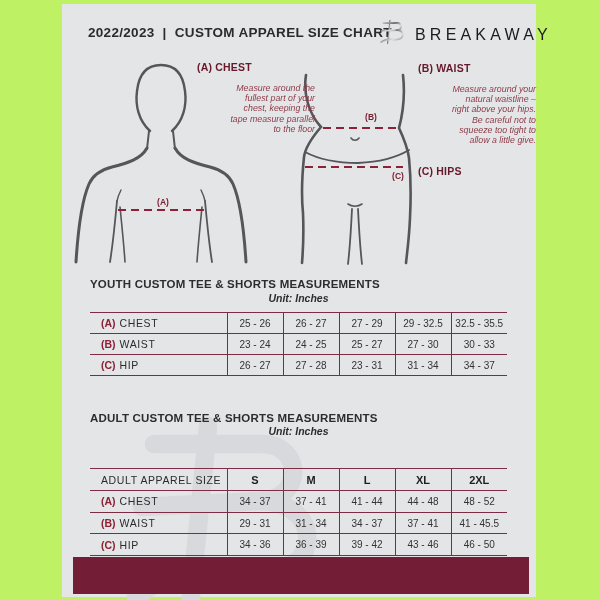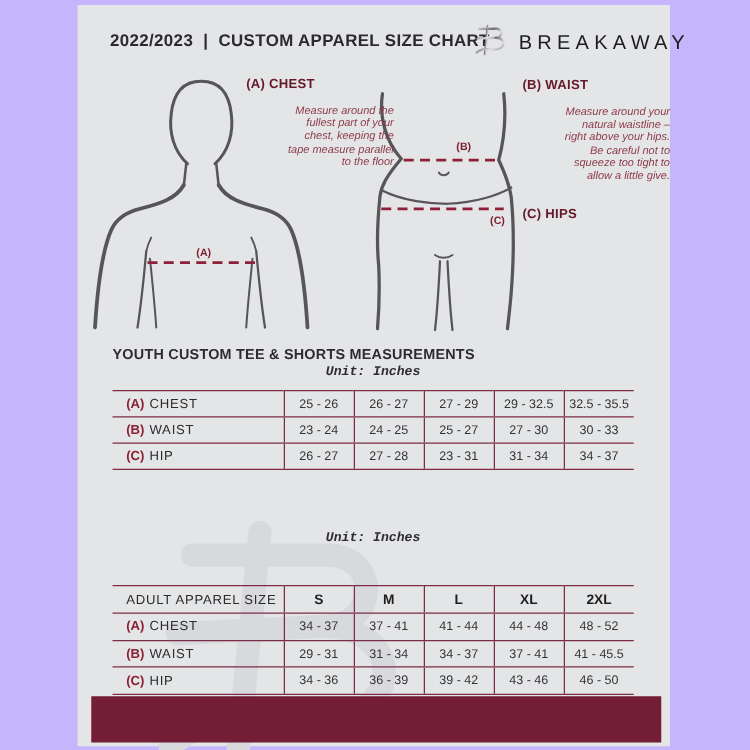--- a/index.html
+++ b/index.html
@@ -1,37 +1,37 @@
 <!DOCTYPE html>
 <html><head>
 <meta charset="utf-8">
 <style>
   html,body{margin:0;padding:0;background:#ffffff;}
-  .stage{position:relative;width:600px;height:600px;background:#c4b5fd;overflow:hidden;
+  .stage{position:relative;width:600px;height:600px;background:#bef264;overflow:hidden;
          font-family:"Liberation Sans",sans-serif;}
   .panel{position:absolute;left:62px;top:4px;width:474px;height:593px;background:#e4e5e7;}
   .abs{position:absolute;}
 
   
   .title{position:absolute;left:88px;top:25px;font-size:13.5px;font-weight:bold;
          color:#2b2b2d;letter-spacing:.3px;white-space:pre;}
   .brand{position:absolute;left:415px;top:26px;font-size:16px;font-weight:normal;
          color:#1c1c1e;letter-spacing:4.2px;}
 
   
   .g-head{position:absolute;font-size:10.5px;font-weight:bold;color:#66192b;letter-spacing:.2px;}
   .g-body{position:absolute;font-size:8.8px;font-style:italic;color:#8d3a49;
           line-height:10.2px;white-space:pre-line;text-align:right;}
   .fig-label{position:absolute;font-size:8.5px;font-weight:bold;color:#7a1b2e;text-align:center;}
 
   
   .tbl-title{position:absolute;left:90px;width:417px;text-align:left;font-size:11.5px;
              font-weight:bold;color:#2d2d2f;letter-spacing:.2px;}
   .tbl-unit{position:absolute;left:90px;width:417px;text-align:center;font-size:10.5px;
-            font-style:italic;font-weight:bold;color:#2d2d2f;font-family:Liberation Mono, monospace;}
+            font-style:italic;font-weight:bold;color:#2d2d2f;}
   table.size-table{position:absolute;left:90px;width:417px;border-collapse:collapse;
             table-layout:fixed;border-top:1px solid #7d2c44;}
   .size-table col.c-label{width:137px;}
   .size-table col.c-val{width:56px;}
   .size-table td{border-bottom:1px solid #7d2c44;border-left:1px solid #7d2c44;
             text-align:center;font-size:10px;color:#333333;padding:0;}
   .size-table td:first-child{border-left:none;text-align:left;padding-left:11px;}
   .size-table tr.head td{font-weight:bold;font-size:11px;color:#1e1e1e;}
   .size-table tr.head td:first-child{font-weight:normal;font-size:10.5px;
             letter-spacing:.6px;color:#2b2b2b;}
@@ -156,20 +156,21 @@
       <td><span class="pre">(C)</span><span class="name">HIP</span></td>
       <td>26 - 27</td>
       <td>27 - 28</td>
       <td>23 - 31</td>
       <td>31 - 34</td>
       <td>34 - 37</td>
     </tr>
   </tbody>
     </table>
 
+  <div class="tbl-title" style="top:412px">ADULT CUSTOM TEE &amp; SHORTS MEASUREMENTS</div>
   <div class="tbl-unit" style="top:425px">Unit: Inches</div>
   <table class="size-table t-adult" style="top:468px">
     <colgroup>
         <col class="c-label">
         <col class="c-val">
         <col class="c-val">
         <col class="c-val">
         <col class="c-val">
         <col class="c-val">
       </colgroup>

